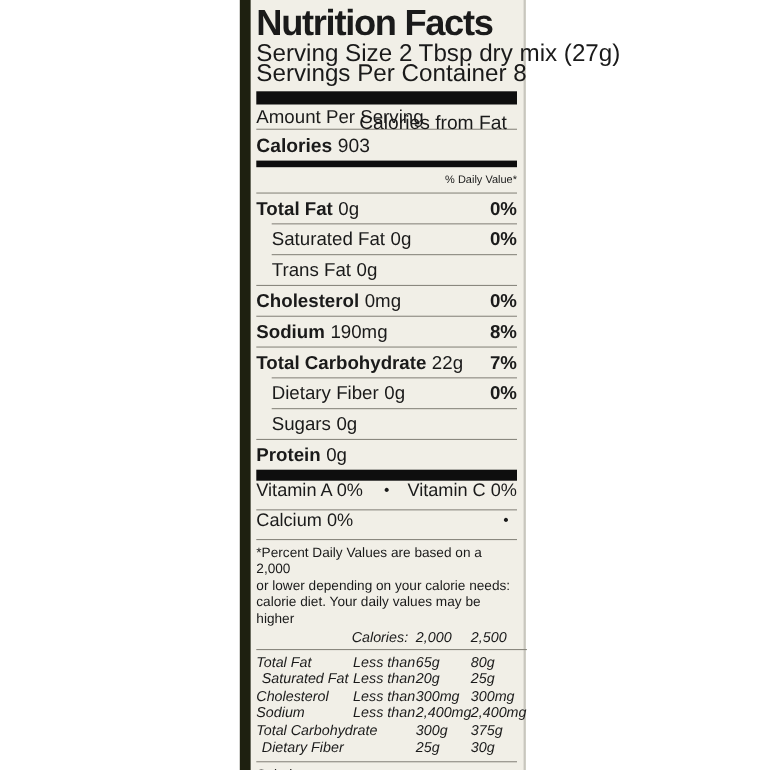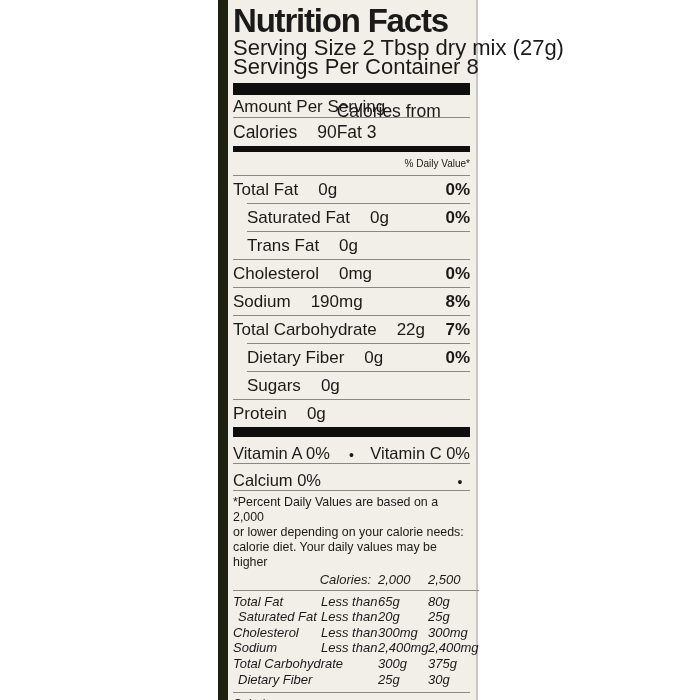--- a/index.html
+++ b/index.html
@@ -34,38 +34,38 @@
   .bar-heavy{height:10px;}
   .aps{
     font-size:17px;line-height:13px;
     padding:5px 0 4px 0;
     border-bottom:1px solid #8a887f;
   }
   .cal-row{
     height:25px;display:flex;align-items:flex-end;justify-content:space-between;
     font-size:17.5px;padding-bottom:3px;
   }
-  .b{font-weight:normal;}
-  .cal-left .val{margin-left:20px;font-weight:normal;}
+  .b{font-weight:bold;}
+  .cal-left .val{margin-left:5px;font-weight:normal;}
   .dv-head{
     text-align:right;font-size:10px;line-height:13px;
     padding:5px 0 5px 0;
     border-bottom:1px solid #8a887f;
   }
   .nrow{
     height:27px;display:flex;align-items:center;
     font-size:17px;white-space:nowrap;
   }
-  .nrow .amt{margin-left:20px;}
+  .nrow .amt{margin-left:5px;}
   .nrow .dv{margin-left:auto;font-weight:bold;}
   .indent1{padding-left:14px;}
   .sep{height:1px;background:#8a887f;}
   .sep.ind{margin-left:14px;}
   .vrow{
-    height:26px;display:flex;align-items:flex-end;
+    height:26px;display:flex;align-items:flex-start;
     font-size:16.5px;
   }
   .vrow .vleft{flex:1;text-align:left;}
   .vrow .vdot{width:20px;text-align:center;font-size:14px;}
   .vrow .vright{flex:1;text-align:right;}
   .footnote{
     padding-top:4px;
     font-size:12.4px;line-height:15px;
   }
   .dv-grid{

